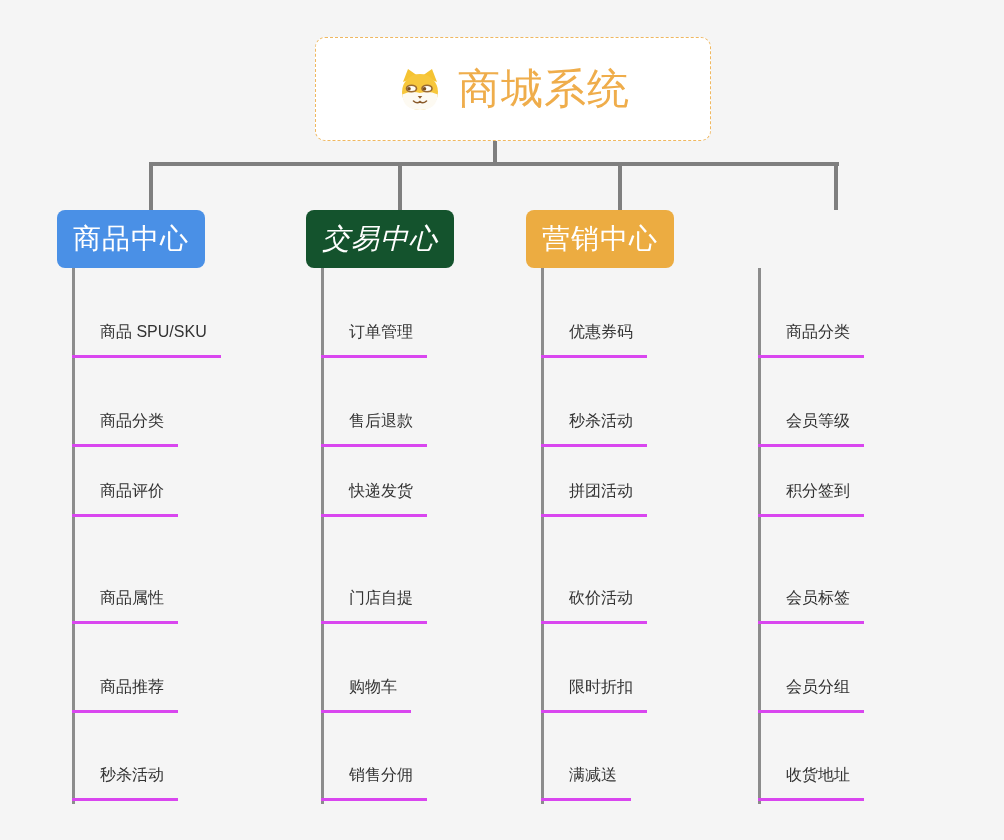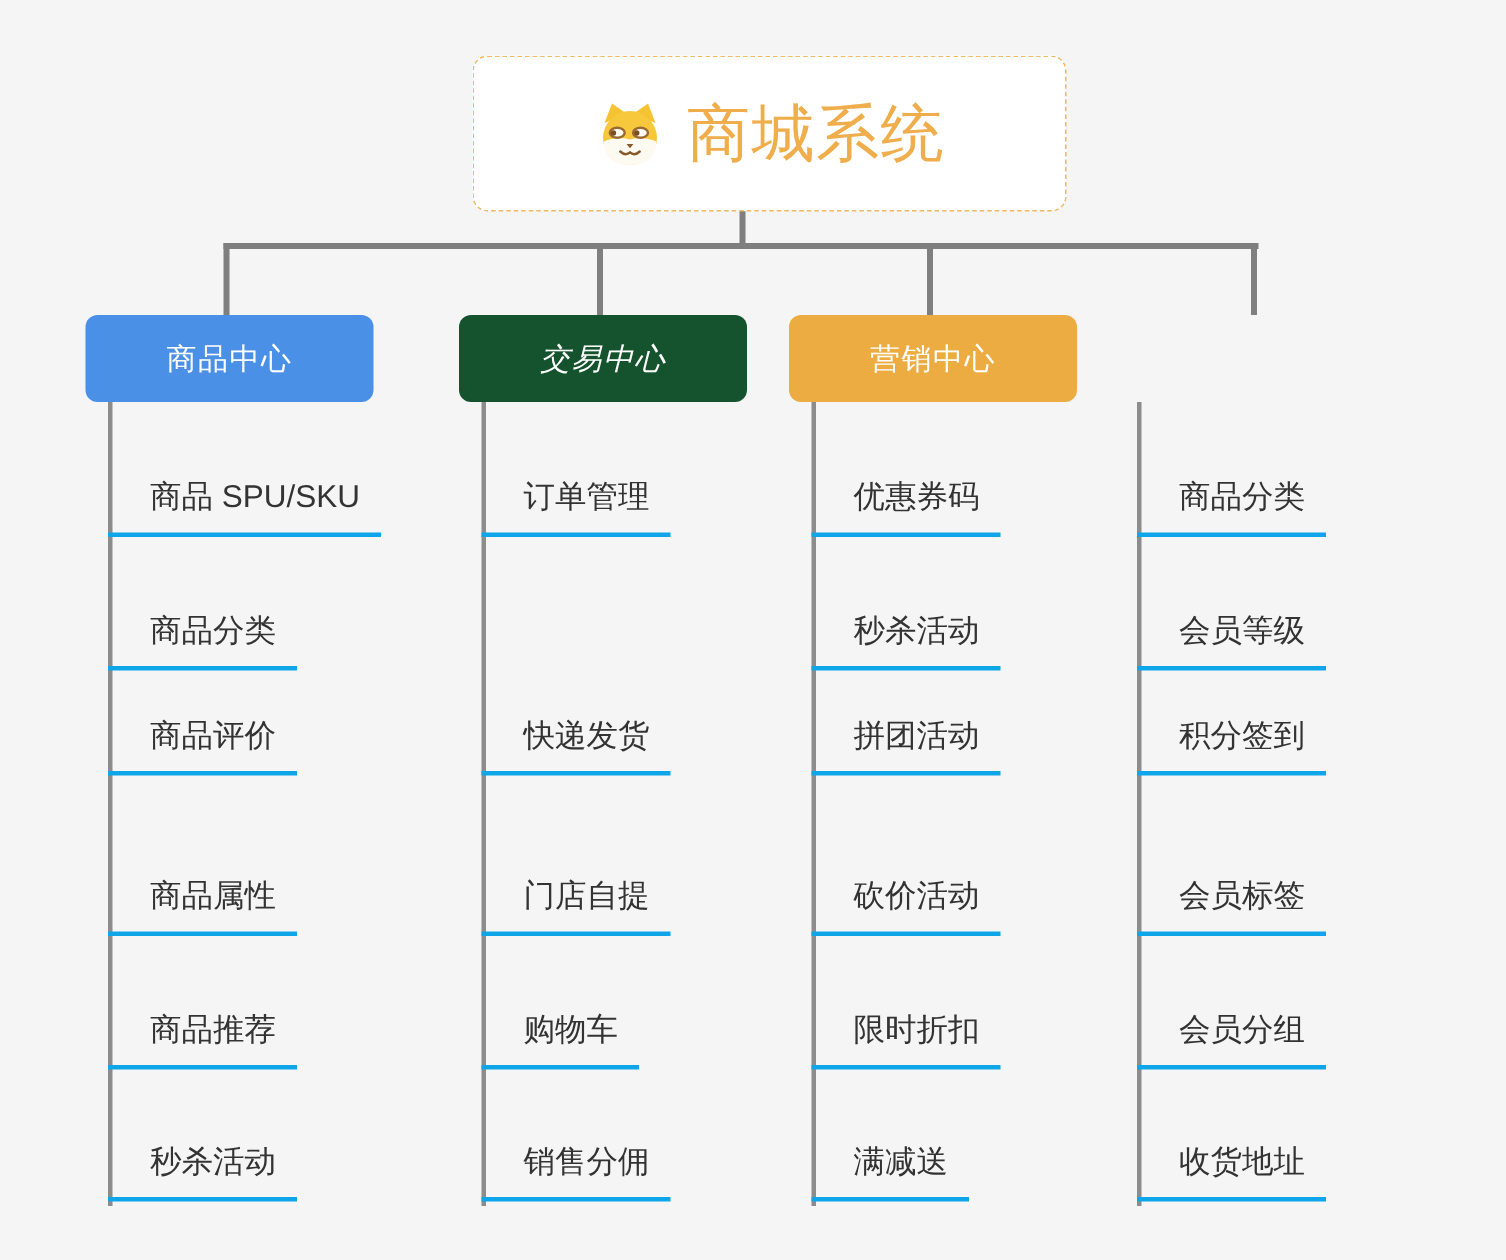--- a/index.html
+++ b/index.html
@@ -18,33 +18,33 @@
     display:flex;align-items:center;justify-content:center;gap:14px;
     box-sizing:border-box;
   }
   .root-title{font-size:42px;line-height:1;letter-spacing:1px;}
 
   
   .conn{position:absolute;background:#7f7f7f;}
 
   
   .branch-header{
-    position:absolute;top:210px;width:192px;height:58px;
-    border-radius:8px;color:#ffffff;font-size:20px;
+    position:absolute;top:210px;width:148px;height:58px;
+    border-radius:8px;color:#ffffff;font-size:28px;
     display:flex;align-items:center;justify-content:center;
     letter-spacing:1px;
   }
 
   
   .column{position:absolute;top:268px;width:260px;height:540px;}
   .vline{position:absolute;left:15px;top:0;width:3px;height:536px;background:#8c8c8c;}
   .leaf{
     position:absolute;left:15px;white-space:nowrap;
-    font-size:21px;line-height:30px;color:#333333;
-    padding:0 14px 8px 28px;border-bottom:3px solid #0ea5e9;
+    font-size:16px;line-height:30px;color:#333333;
+    padding:0 14px 8px 28px;border-bottom:3px solid #d946ef;
   }
   .leaf-t0{top:49px;} .leaf-t1{top:138px;} .leaf-t2{top:208px;}
   .leaf-t3{top:315px;} .leaf-t4{top:404px;} .leaf-t5{top:492px;}
 
   .doge{width:48px;height:44px;flex:0 0 auto;}
 </style>
 </head>
 <body>
 
 <div class="stage">
@@ -82,20 +82,21 @@
     <div class="leaf leaf-t1">商品分类</div>
     <div class="leaf leaf-t2">商品评价</div>
     <div class="leaf leaf-t3">商品属性</div>
     <div class="leaf leaf-t4">商品推荐</div>
     <div class="leaf leaf-t5">秒杀活动</div>
   </div>
 
   <div class="column" style="left:306px;">
     <div class="vline"></div>
     <div class="leaf leaf-t0">订单管理</div>
+    <div class="leaf leaf-t1">售后退款</div>
     <div class="leaf leaf-t2">快递发货</div>
     <div class="leaf leaf-t3">门店自提</div>
     <div class="leaf leaf-t4">购物车</div>
     <div class="leaf leaf-t5">销售分佣</div>
   </div>
 
   <div class="column" style="left:526px;">
     <div class="vline"></div>
     <div class="leaf leaf-t0">优惠券码</div>
     <div class="leaf leaf-t1">秒杀活动</div>

